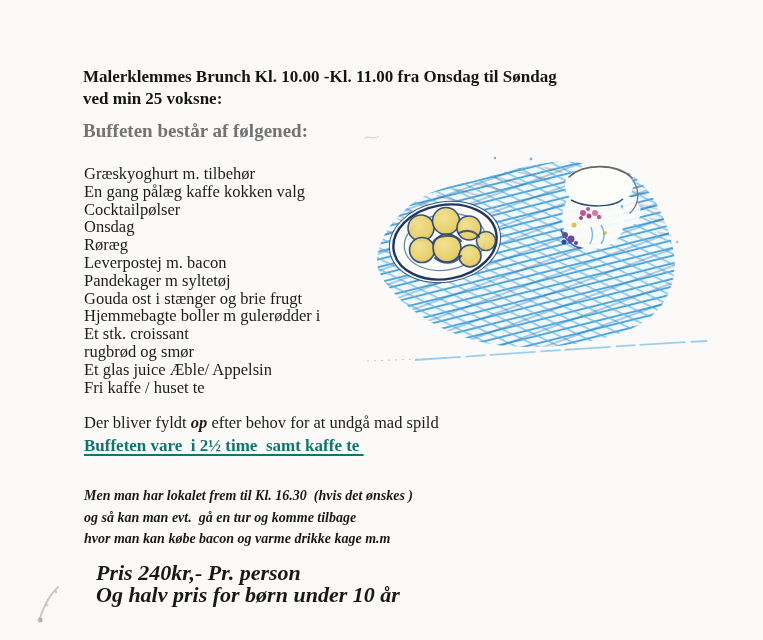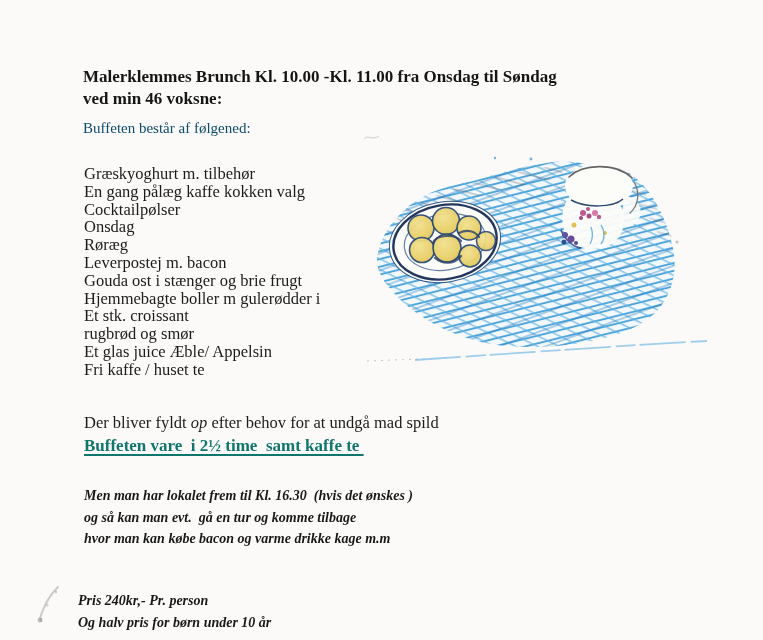--- a/index.html
+++ b/index.html
@@ -11,69 +11,70 @@
     font-family:"Liberation Serif","DejaVu Serif",serif;
     color:#1b1b1b;
   }
   .line{white-space:pre;}
   .title-block{
     position:absolute;left:83px;top:66px;
     font-size:17px;font-weight:bold;line-height:22px;color:#151515;
   }
   .subheading{
     position:absolute;left:83px;top:120px;
-    font-size:15px;font-weight:normal;color:#0c4a6e;
+    font-size:19px;font-weight:bold;color:#737373;
   }
   .menu-list{
     position:absolute;left:84px;top:165px;
     font-size:16.5px;line-height:17.8px;
   }
   .refill{
     position:absolute;left:84px;top:413px;
     font-size:16.5px;
   }
-  .refill .em{font-weight:normal;font-style:italic;}
+  .refill .em{font-weight:bold;font-style:italic;}
   .duration{
     position:absolute;left:84px;top:436px;
     font-size:17px;font-weight:bold;color:#0f766e;
     text-decoration:underline;
     text-decoration-thickness:1.6px;
     text-underline-offset:3px;
   }
   .extra-block{
     position:absolute;left:84px;top:485px;
     font-size:14px;font-weight:bold;font-style:italic;line-height:21.6px;color:#181818;
   }
   .price-block{
-    position:absolute;left:78px;top:562px;
-    font-size:14px;font-weight:bold;font-style:italic;line-height:21.6px;color:#181818;margin-top:28px;
+    position:absolute;left:96px;top:562px;
+    font-size:22px;font-weight:bold;font-style:italic;line-height:21.6px;color:#181818;
   }
   .illustration{position:absolute;left:355px;top:155px;}
   .smudge{position:absolute;left:20px;top:583px;}
   .pencil-mark{position:absolute;left:362px;top:130px;}
 </style>
 </head>
 <body>
 
 <div class="sheet">
 
   <div class="title-block">
     <div class="line">Malerklemmes Brunch Kl. 10.00 -Kl. 11.00 fra Onsdag til Søndag</div>
-    <div class="line">ved min 46 voksne:</div>
+    <div class="line">ved min 25 voksne:</div>
   </div>
 
   <div class="subheading line">Buffeten består af følgened:</div>
 
   <div class="menu-list">
     <div class="line">Græskyoghurt m. tilbehør</div>
     <div class="line">En gang pålæg kaffe kokken valg</div>
     <div class="line">Cocktailpølser</div>
     <div class="line">Onsdag</div>
     <div class="line">Røræg</div>
     <div class="line">Leverpostej m. bacon</div>
+    <div class="line">Pandekager m syltetøj</div>
     <div class="line">Gouda ost i stænger og brie frugt</div>
     <div class="line">Hjemmebagte boller m gulerødder i</div>
     <div class="line">Et stk. croissant</div>
     <div class="line">rugbrød og smør</div>
     <div class="line">Et glas juice Æble/ Appelsin</div>
     <div class="line">Fri kaffe / huset te</div>
   </div>
 
   <div class="refill line"><span>Der bliver fyldt </span><span class="em">op</span><span> efter behov for at undgå mad spild</span></div>
 

